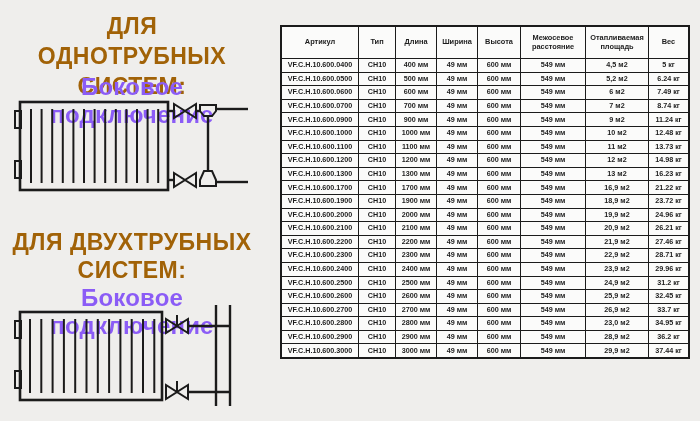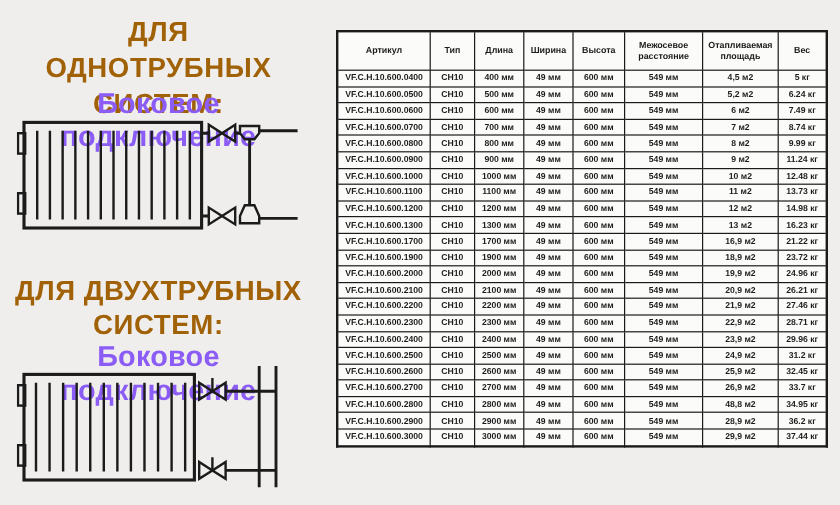--- a/index.html
+++ b/index.html
@@ -181,30 +181,20 @@
           <td class="c0">VF.C.H.10.600.0700</td>
           <td class="c1">СН10</td>
           <td class="c2">700 мм</td>
           <td class="c3">49 мм</td>
           <td class="c4">600 мм</td>
           <td class="c5">549 мм</td>
           <td class="c6">7 м2</td>
           <td class="c7">8.74 кг</td>
         </tr>
         <tr>
-          <td class="c0">VF.C.H.10.600.0800</td>
-          <td class="c1">СН10</td>
-          <td class="c2">800 мм</td>
-          <td class="c3">49 мм</td>
-          <td class="c4">600 мм</td>
-          <td class="c5">549 мм</td>
-          <td class="c6">8 м2</td>
-          <td class="c7">9.99 кг</td>
-        </tr>
-        <tr>
           <td class="c0">VF.C.H.10.600.0900</td>
           <td class="c1">СН10</td>
           <td class="c2">900 мм</td>
           <td class="c3">49 мм</td>
           <td class="c4">600 мм</td>
           <td class="c5">549 мм</td>
           <td class="c6">9 м2</td>
           <td class="c7">11.24 кг</td>
         </tr>
         <tr>
@@ -347,21 +337,21 @@
           <td class="c6">26,9 м2</td>
           <td class="c7">33.7 кг</td>
         </tr>
         <tr>
           <td class="c0">VF.C.H.10.600.2800</td>
           <td class="c1">СН10</td>
           <td class="c2">2800 мм</td>
           <td class="c3">49 мм</td>
           <td class="c4">600 мм</td>
           <td class="c5">549 мм</td>
-          <td class="c6">48,8 м2</td>
+          <td class="c6">23,0 м2</td>
           <td class="c7">34.95 кг</td>
         </tr>
         <tr>
           <td class="c0">VF.C.H.10.600.2900</td>
           <td class="c1">СН10</td>
           <td class="c2">2900 мм</td>
           <td class="c3">49 мм</td>
           <td class="c4">600 мм</td>
           <td class="c5">549 мм</td>
           <td class="c6">28,9 м2</td>

